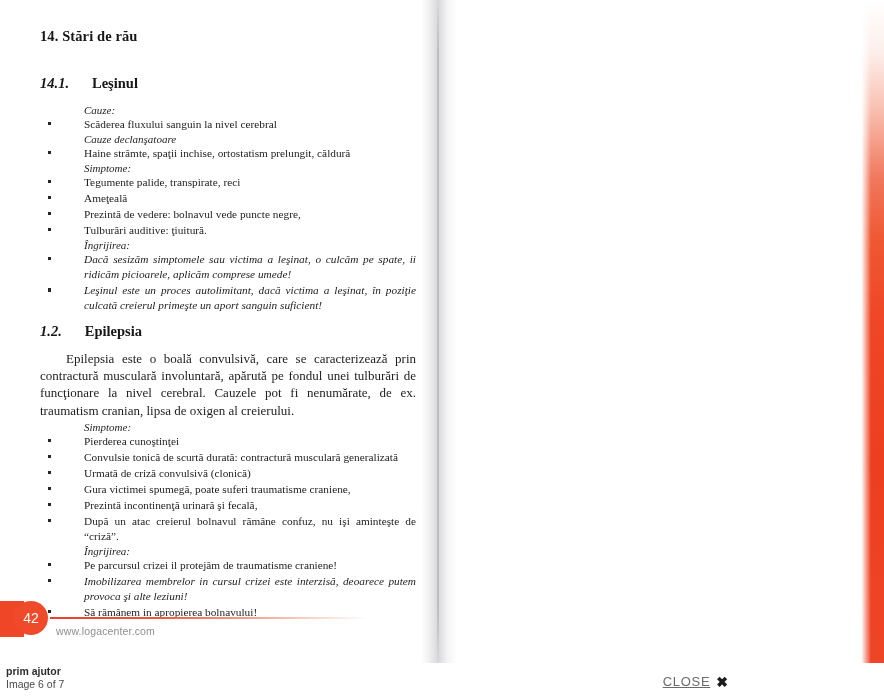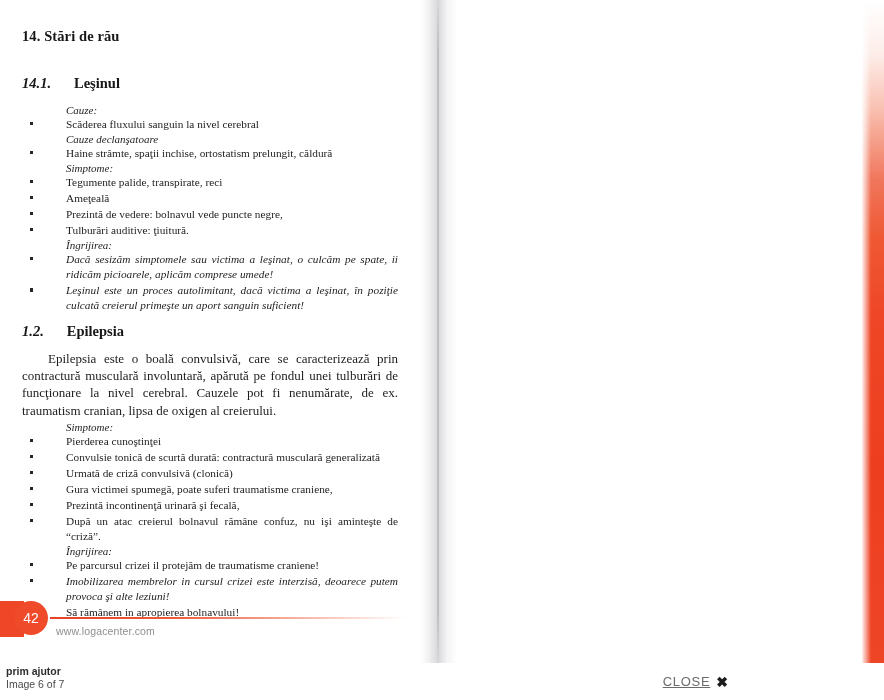--- a/index.html
+++ b/index.html
@@ -57,21 +57,21 @@
       #ffffff 0%, #fdeeea 8%, #f9c3b4 16%, #f0775c 27%, #ef5833 36%, #ee4626 48%, #ed3f20 70%, #ee4527 100%);
   }
   
   .edgebar.l:after{content:"";position:absolute;right:0;top:0;width:9px;height:100%;
     background:linear-gradient(to right, rgba(255,255,255,0) 0%, rgba(255,255,255,.92) 100%);}
   .edgebar.r:before{content:"";position:absolute;left:0;top:0;width:9px;height:100%;
     background:linear-gradient(to left, rgba(255,255,255,0) 0%, rgba(255,255,255,.92) 100%);}
 
   
   .col{position:absolute;z-index:4;}
-  .col.left{left:22px;top:28px;width:376px;}
+  .col.left{left:40px;top:28px;width:376px;}
 
   h1.chapter{
     font-size:14.5px;font-weight:bold;margin:0 0 30px 0;
     letter-spacing:.1px;color:#171717;
   }
   h2.section{
     font-size:14.5px;font-weight:bold;margin:0 0 12px 0;color:#171717;
   }
   h2.section.tight{margin-bottom:10px;}
   h2.section .num{margin-right:23px;font-style:italic;}
@@ -92,21 +92,21 @@
   }
   ul.sq li:before{
     content:"";position:absolute;left:8px;top:5px;width:3.4px;height:3.4px;
     background:#262626;
   }
   ul.sq li.just{text-align:justify;font-style:italic;}
   .spacer{height:9px;}
 
   
   .footer{position:absolute;bottom:0;height:60px;z-index:7;}
-  .footer.left{left:0;width:385px;padding-left:40px;}
+  .footer.left{left:0;width:385px;}
 
   .rule{position:absolute;height:1.6px;top:14px;}
   .rule.l{left:50px;right:18px;
     background:linear-gradient(to right,#e8412a 0%,#ee5b3b 35%,#f7b3a3 70%,rgba(255,255,255,0) 100%);}
 
   .pagenum{
     position:absolute;width:34px;height:34px;border-radius:50%;
     display:flex;align-items:center;justify-content:center;
     font-size:14px;font-family:"Liberation Sans",sans-serif;
   }

